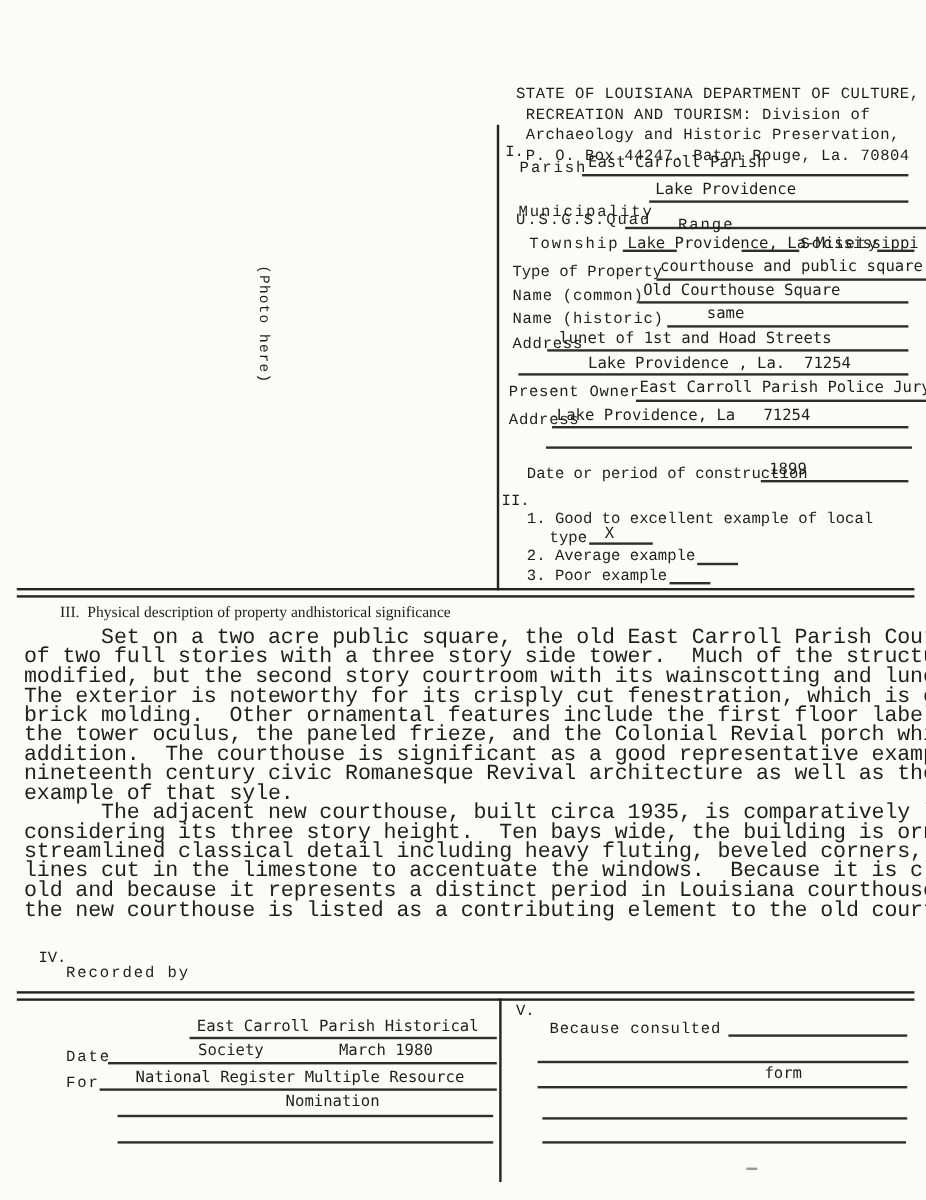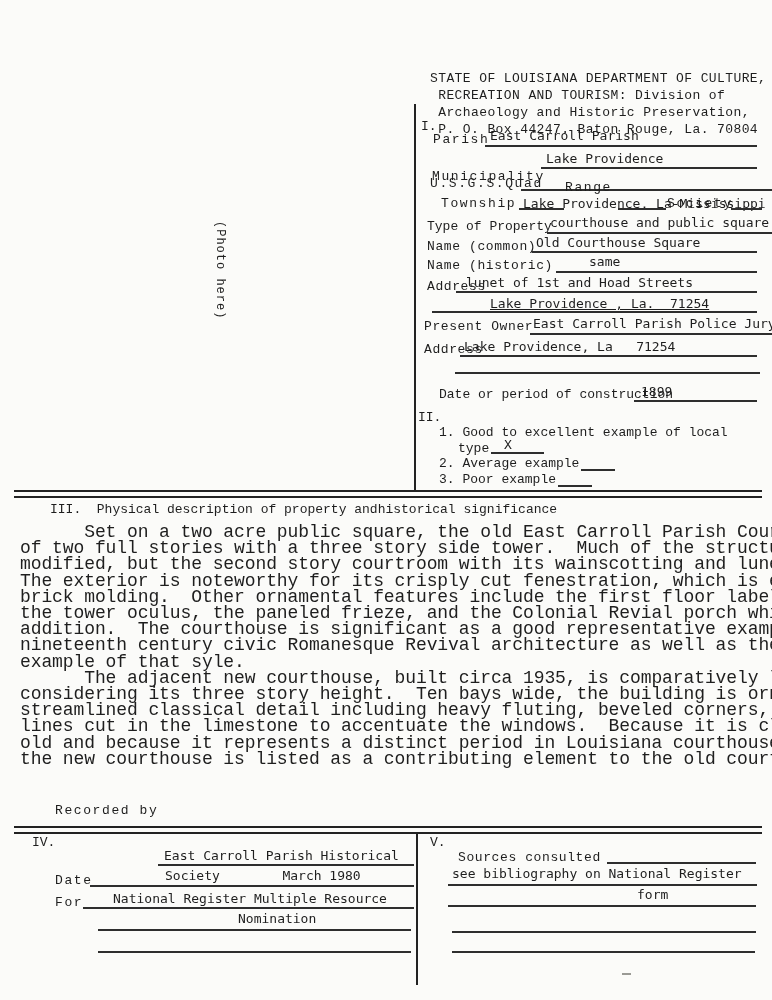--- a/index.html
+++ b/index.html
@@ -63,21 +63,21 @@
   <div class="abs ul" style="left:532px;top:251px;width:225px;"></div>
 
   <span class="abs l" style="left:427px;top:259px;">Name (historic)</span>
   <span class="abs v" style="left:589px;top:255px;">same</span>
   <div class="abs ul" style="left:556px;top:271px;width:201px;"></div>
 
   <span class="abs l" style="left:427px;top:280px;">Address</span>
   <span class="abs v" style="left:466px;top:276px;">lunet of 1st and Hoad Streets</span>
   <div class="abs ul" style="left:456px;top:291px;width:301px;"></div>
 
-  <span class="abs v" style="left:490px;top:297px;text-decoration:underline;">Lake Providence , La.  71254</span>
+  <span class="abs v" style="left:490px;top:297px;">Lake Providence , La.  71254</span>
   <div class="abs ul" style="left:432px;top:311px;width:325px;"></div>
 
   <span class="abs l" style="left:424px;top:320px;">Present Owner</span>
   <span class="abs v" style="left:533px;top:317px;">East Carroll Parish Police Jury</span>
   <div class="abs ul" style="left:530px;top:333px;width:242px;"></div>
 
   <span class="abs l" style="left:424px;top:343px;">Address</span>
   <span class="abs v" style="left:464px;top:340px;">Lake Providence, La   71254</span>
   <div class="abs ul" style="left:460px;top:355px;width:297px;"></div>
 
@@ -93,65 +93,64 @@
   <span class="abs v" style="left:504px;top:438px;">X</span>
   <div class="abs ul" style="left:491px;top:452px;width:53px;"></div>
   <span class="abs l tight" style="left:439px;top:457px;">2. Average example</span>
   <div class="abs ul" style="left:581px;top:469px;width:34px;"></div>
   <span class="abs l tight" style="left:439px;top:473px;">3. Poor example</span>
   <div class="abs ul" style="left:558px;top:485px;width:34px;"></div>
 
   <div class="abs rule" style="left:14px;top:490px;width:748px;"></div>
   <div class="abs rule" style="left:14px;top:496px;width:748px;"></div>
 
-  <span class="abs l tight" style="left:50px;top:503px;">III.  Physical description of property andhistorical significance</span>
+  <span class="abs l tight" style="left:50px;top:503px;font-family:Liberation Serif, serif;">III.  Physical description of property andhistorical significance</span>
   <div class="abs body-text" style="left:20px;top:524px;width:745px;">      Set on a two acre public square, the old East Carroll Parish Courthouse consists
 of two full stories with a three story side tower.  Much of the structure has been
 modified, but the second story courtroom with its wainscotting and lunet windows is intact.
 The exterior is noteworthy for its crisply cut fenestration, which is emphasized with
 brick molding.  Other ornamental features include the first floor label molded windows,
 the tower oculus, the paneled frieze, and the Colonial Revial porch which is a later
 addition.  The courthouse is significant as a good representative example of late
 nineteenth century civic Romanesque Revival architecture as well as the area's only
 example of that syle.
       The adjacent new courthouse, built circa 1935, is comparatively low in proportion,
 considering its three story height.  Ten bays wide, the building is ornamented with
 streamlined classical detail including heavy fluting, beveled corners, and horizontal
 lines cut in the limestone to accentuate the windows.  Because it is close to 50 years
 old and because it represents a distinct period in Louisiana courthouse architecture,
 the new courthouse is listed as a contributing element to the old courthouse square.</div>
 
   <div class="abs rule" style="left:14px;top:826px;width:748px;"></div>
   <div class="abs rule" style="left:14px;top:832px;width:748px;"></div>
   <div class="abs vrule" style="left:416px;top:832px;height:153px;"></div>
 
-  <span class="abs l tight" style="left:32px;top:836px;">IV.</span>
+  <span class="abs l tight" style="left:32px;top:792px;">IV.</span>
 
   <span class="abs l wide" style="left:55px;top:804px;">Recorded by</span>
   <span class="abs v" style="left:164px;top:849px;">East Carroll Parish Historical</span>
   <div class="abs ul" style="left:158px;top:864px;width:256px;"></div>
 
   <span class="abs v" style="left:165px;top:869px;">Society        March 1980</span>
   <span class="abs l wide" style="left:55px;top:874px;">Date</span>
   <div class="abs ul" style="left:90px;top:885px;width:324px;"></div>
 
   <span class="abs l wide" style="left:55px;top:896px;">For</span>
   <span class="abs v" style="left:113px;top:892px;">National Register Multiple Resource</span>
   <div class="abs ul" style="left:83px;top:907px;width:331px;"></div>
 
   <span class="abs v" style="left:238px;top:912px;">Nomination</span>
   <div class="abs ul" style="left:98px;top:929px;width:313px;"></div>
   <div class="abs ul" style="left:98px;top:951px;width:313px;"></div>
 
   <span class="abs l tight" style="left:430px;top:836px;">V.</span>
 
-  <span class="abs l" style="left:458px;top:851px;">Sources consulted</span>
+  <span class="abs l" style="left:458px;top:851px;">Because consulted</span>
   <div class="abs ul" style="left:607px;top:862px;width:149px;"></div>
 
-  <span class="abs v" style="left:452px;top:867px;">see bibliography on National Register</span>
   <div class="abs ul" style="left:448px;top:884px;width:309px;"></div>
 
   <span class="abs v" style="left:637px;top:888px;">form</span>
   <div class="abs ul" style="left:448px;top:905px;width:308px;"></div>
 
   <div class="abs ul" style="left:452px;top:931px;width:304px;"></div>
   <div class="abs ul" style="left:452px;top:951px;width:303px;"></div>
 
   <div class="abs artifact" style="left:622px;top:973px;"></div>
 

